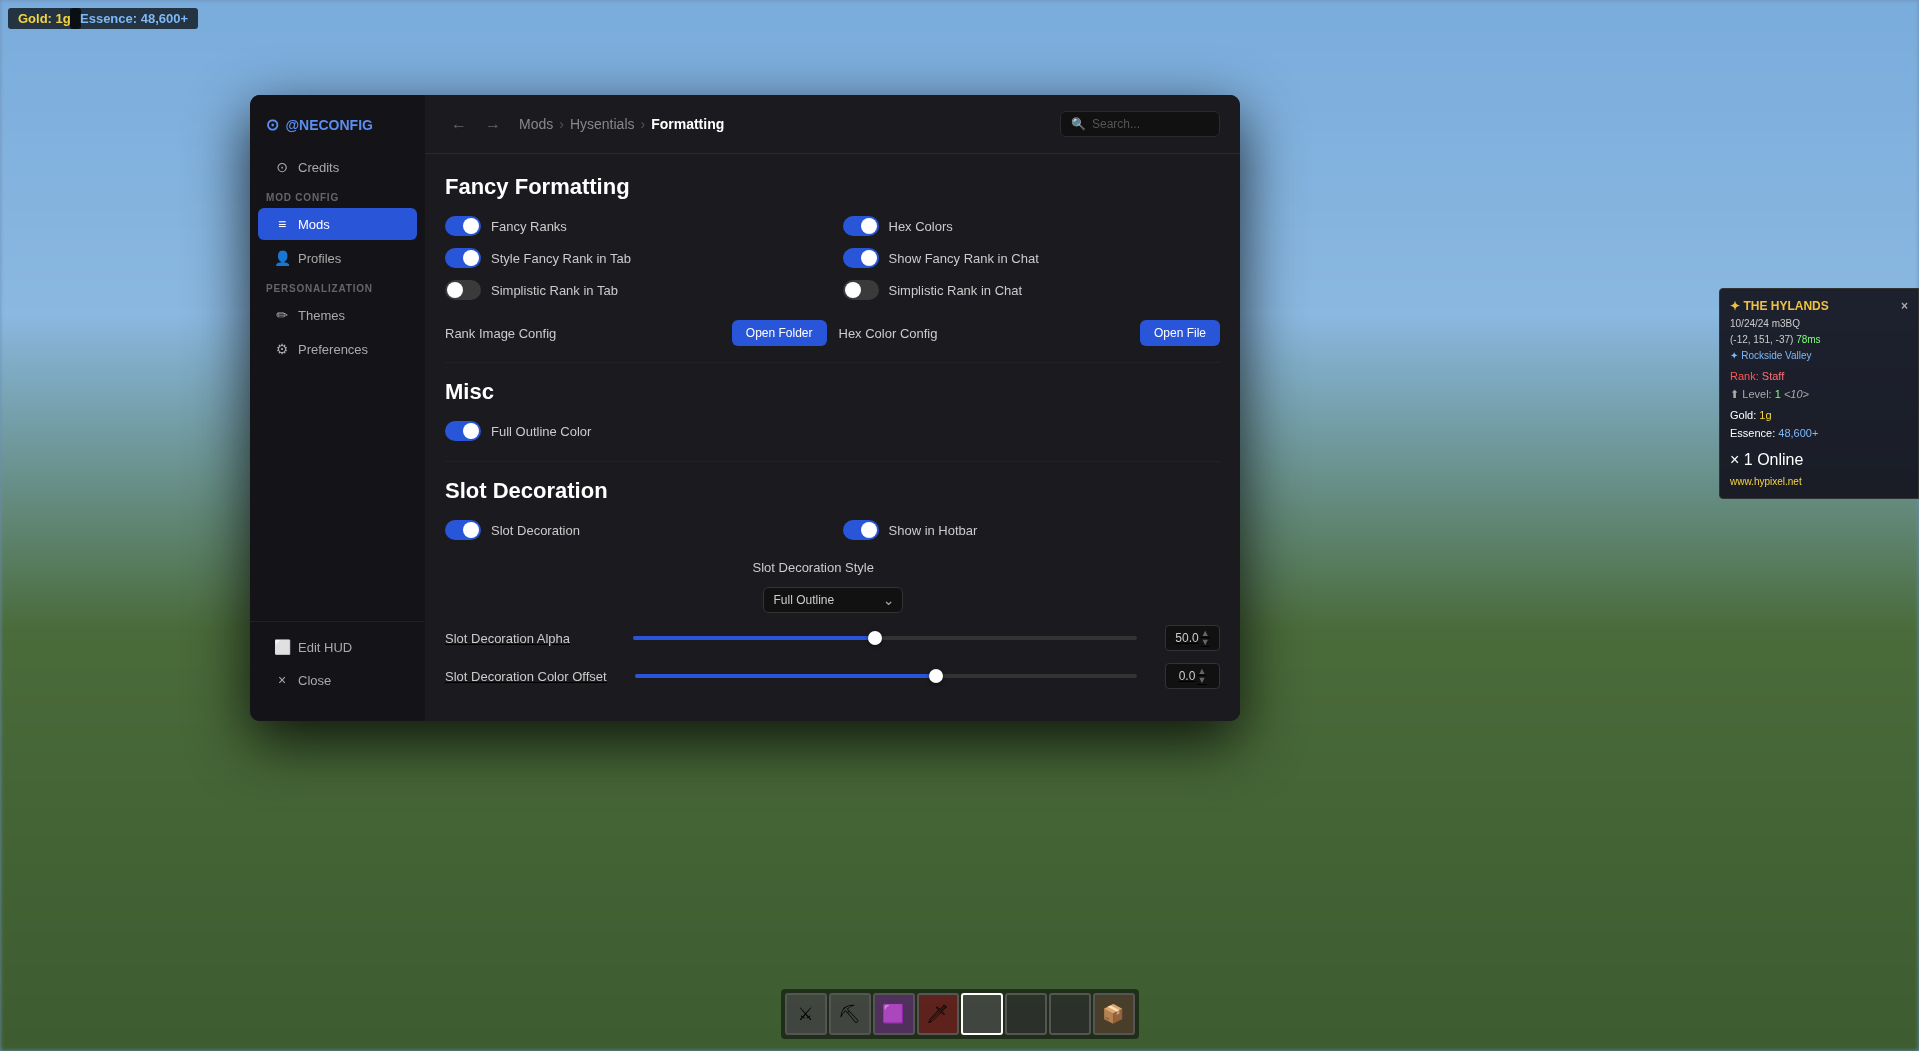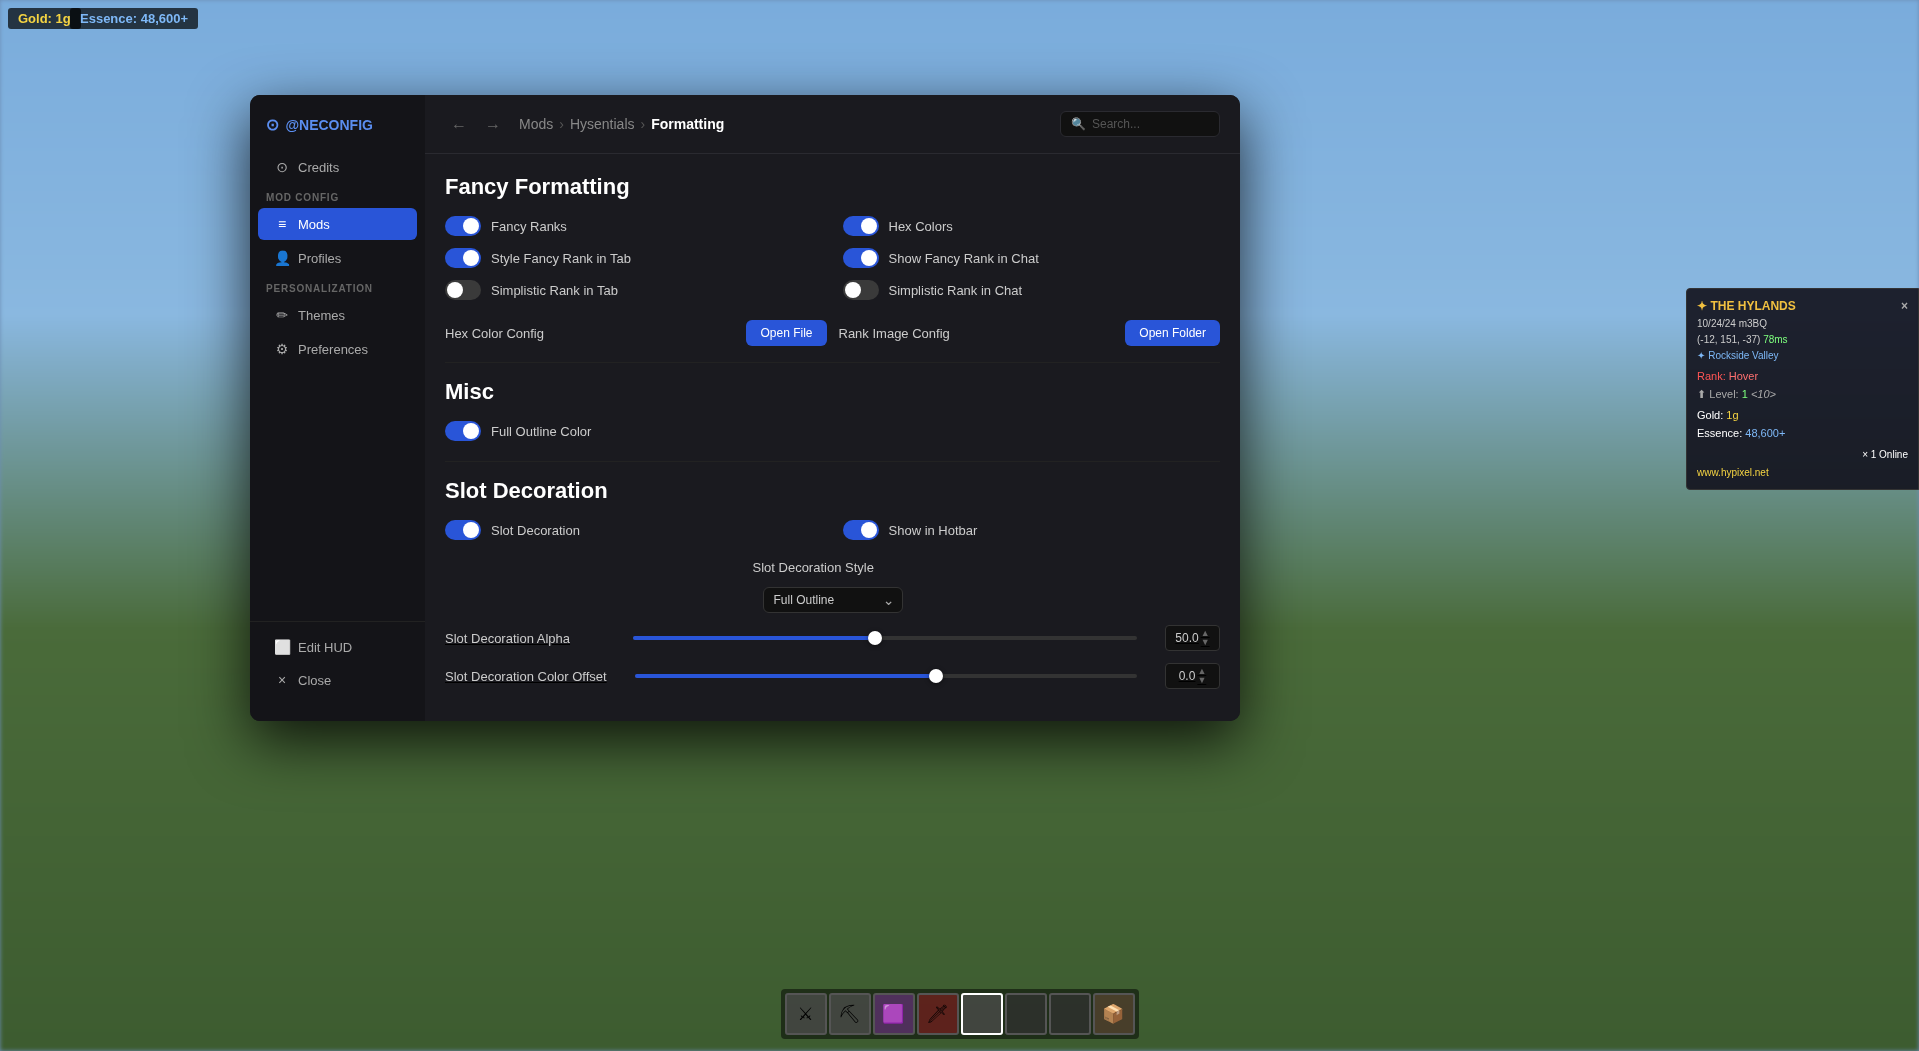--- a/index.html
+++ b/index.html
@@ -45,21 +45,21 @@
       border-radius: 3px;
       font-weight: bold;
     }
     .hud-essence span { color: #7eb8f7; }
 
     
     .right-panel {
       position: absolute;
       top: 288px;
       right: 0;
-      width: 233px;
+      width: 200px;
       background: rgba(20,20,30,0.92);
       border: 1px solid #333;
       border-radius: 4px 0 0 4px;
       padding: 8px 10px;
       color: #fff;
       font-size: 11px;
       line-height: 1.6;
     }
     .right-panel-title {
       color: #f0c040;
@@ -474,36 +474,36 @@
     <span>✦ THE HYLANDS</span>
     <span class="close-x">×</span>
   </div>
   <div class="coords">10/24/24 m3BQ</div>
   <div style="color:#ccc;font-size:10px;">
     <span>(-12, 151, -37)</span> <span class="ms">78ms</span>
   </div>
   <div style="color:#7eb8f7;font-size:10px;">✦ Rockside Valley</div>
   <div style="margin-top:4px;">
     <span style="color:#f55;">Rank:</span>
-    <span style="color:#ff7070;">Hover</span>
+    <span style="color:#ff7070;">Staff</span>
   </div>
   <div>
     <span style="color:#aaa;">⬆ </span><span style="color:#aaa;">Level:</span>
     <span style="color:#7eff7e;">1</span>
     <span style="color:#aaa;font-style:italic;">&lt;10&gt;</span>
   </div>
   <div style="margin-top:4px;">
     <span style="color:#fff;">Gold:</span>
     <span style="color:#f5d442;">1g</span>
   </div>
   <div>
     <span style="color:#fff;">Essence:</span>
     <span style="color:#7eb8f7;">48,600+</span>
   </div>
-  <div style="margin-top:4px;color:#fff;font-size:10px;text-align:right;">
+  <div style="margin-top:4px;color:#fff;font-size:16px;">
     <span>×</span>
     <span>1 Online</span>
   </div>
   <div style="color:#f5d442;font-size:10px;margin-top:2px;">www.hypixel.net</div>
 </div>
 
 <div class="modal">
 
   <div class="sidebar">
     <div class="sidebar-logo">
@@ -602,26 +602,26 @@
           <span class="setting-label">Simplistic Rank in Tab</span>
         </div>
         <div class="setting-row">
           <div class="toggle off"></div>
           <span class="setting-label">Simplistic Rank in Chat</span>
         </div>
       </div>
 
       <div class="config-row-grid">
         <div class="config-row-item">
+          <span class="config-label">Rank Image Config</span>
+          <button class="btn-blue">Open Folder</button>
+        </div>
+        <div class="config-row-item">
           <span class="config-label">Hex Color Config</span>
           <button class="btn-blue">Open File</button>
-        </div>
-        <div class="config-row-item">
-          <span class="config-label">Rank Image Config</span>
-          <button class="btn-blue">Open Folder</button>
         </div>
       </div>
 
       <div class="divider"></div>
 
       <div class="section-title">Misc</div>
 
       <div class="settings-grid">
         <div class="setting-row">
           <div class="toggle on"></div>

